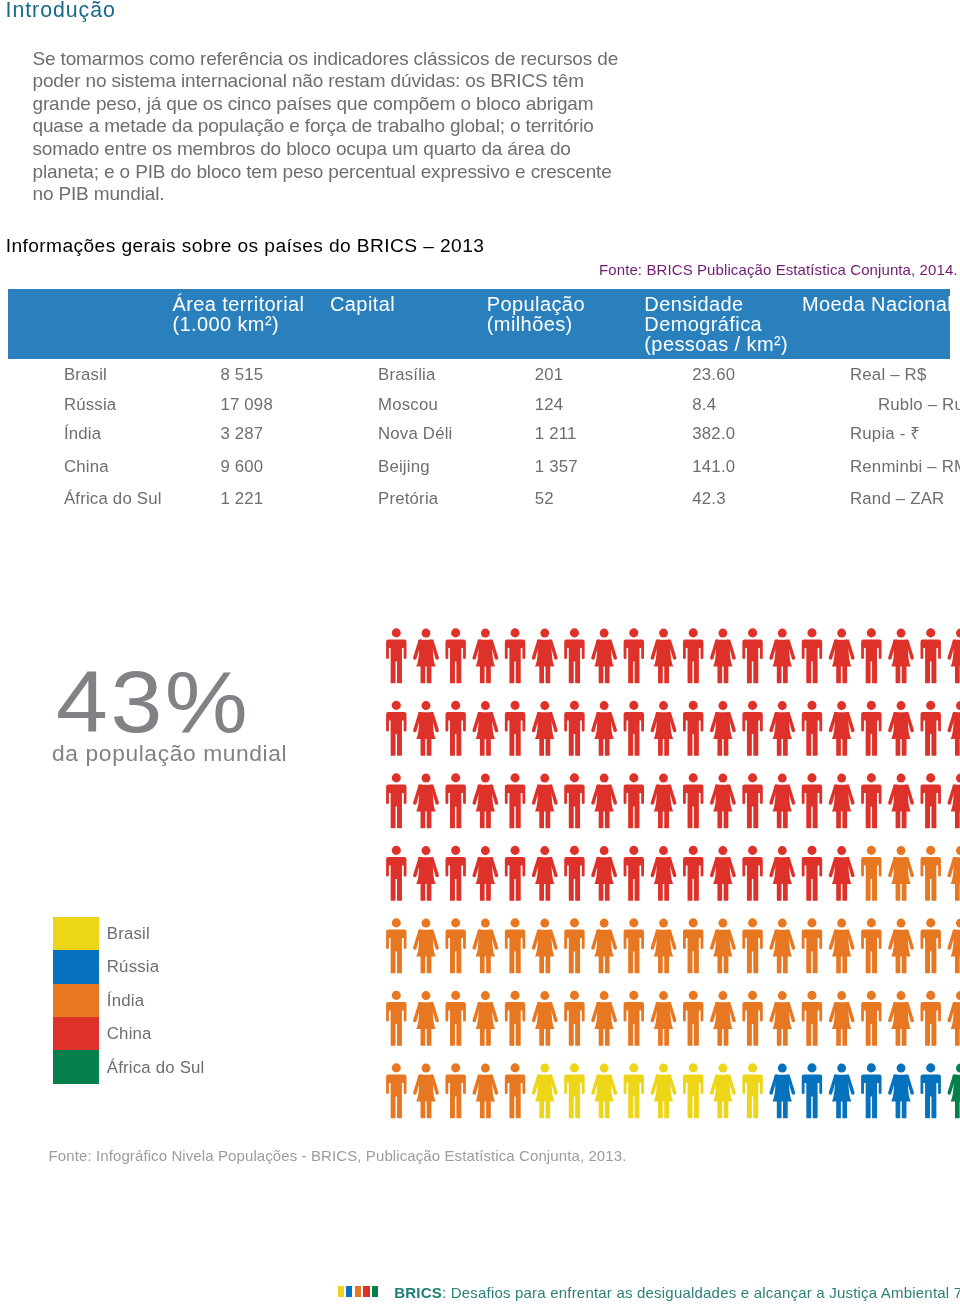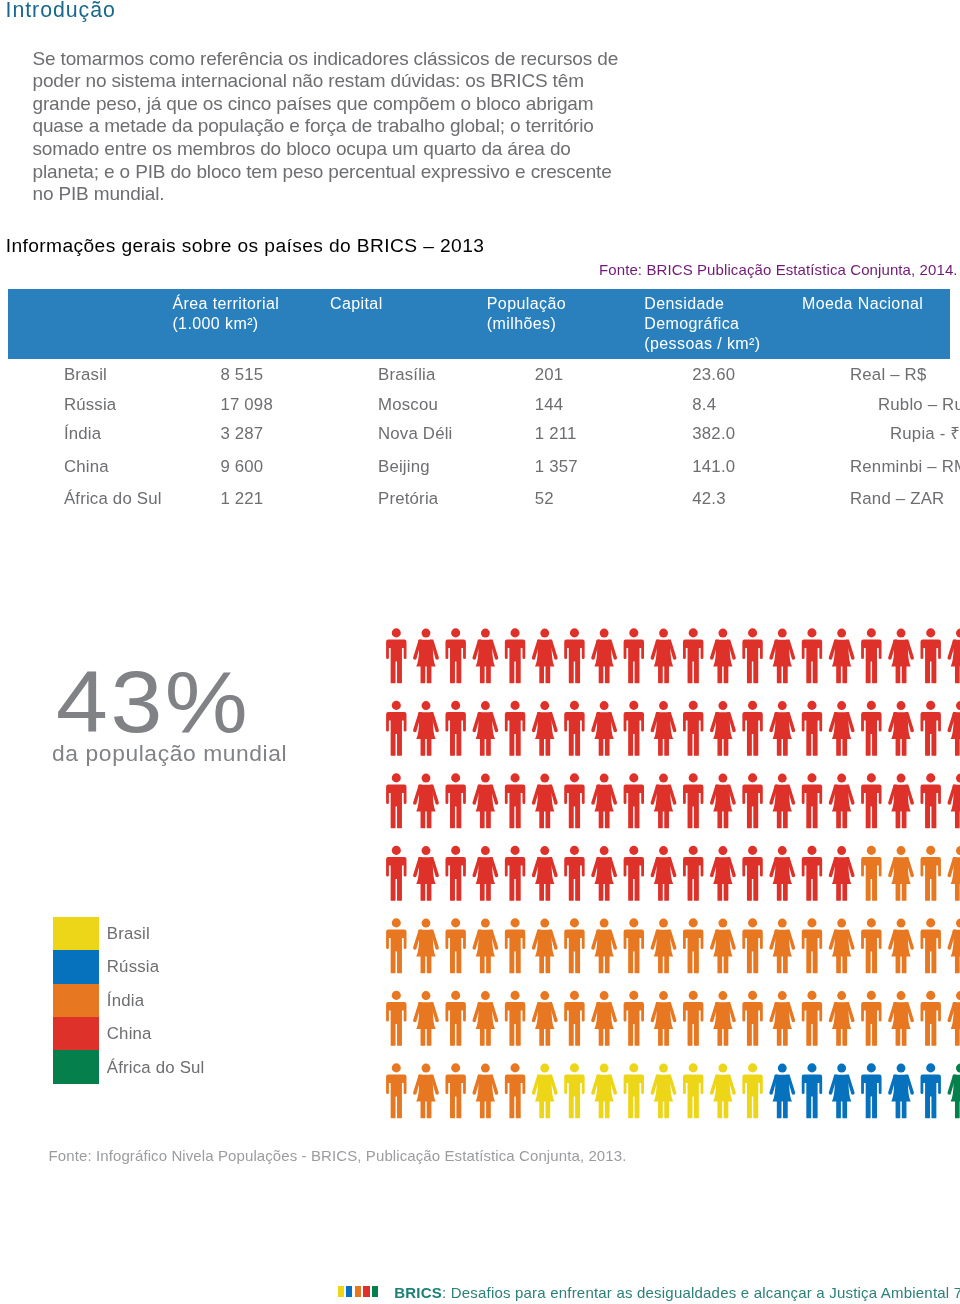--- a/index.html
+++ b/index.html
@@ -9,21 +9,21 @@
   .abs{position:absolute;}
   #heading{left:5.6px;top:-2.5px;font-size:21.3px;line-height:24px;color:#17688c;
            letter-spacing:0.95px;white-space:nowrap;}
   #intro{left:6.5px;top:47.8px;width:594px;font-size:19px;line-height:22.57px;
          color:#6d6e71;letter-spacing:-0.15px;margin-left:26px;}
   #tcaption{left:5.7px;top:234.1px;font-size:19.2px;line-height:24px;color:#000000;
             letter-spacing:0.4px;white-space:nowrap;}
   #tsource{left:599px;top:260.1px;font-size:15px;line-height:20px;color:#701a75;
            letter-spacing:0.1px;white-space:nowrap;}
   #thead{left:8px;top:289px;width:941.5px;height:70px;background:#2a80bd;}
-  .th{position:absolute;top:4.7px;color:#ffffff;font-size:16px;line-height:20.1px;
+  .th{position:absolute;top:4.7px;color:#ffffff;font-size:20px;line-height:20.1px;
       letter-spacing:0.4px;white-space:nowrap;}
   .tcell{position:absolute;color:#6d6e71;font-size:16.8px;line-height:20px;
          letter-spacing:0.2px;white-space:nowrap;}
   #bignum{left:55.7px;top:652.1px;font-size:88px;line-height:100px;color:#808285;
           letter-spacing:2.4px;transform:scaleX(1.06);transform-origin:left top;}
   #bigsub{left:52.1px;top:740.3px;font-size:22.8px;line-height:26px;color:#808285;
           letter-spacing:0.6px;white-space:nowrap;}
   #legend{left:52.9px;top:916.6px;}
   .lg-row{position:relative;height:33.46px;}
   .lg-sw{position:absolute;left:0;top:0;width:46.6px;height:33.46px;}
@@ -62,31 +62,31 @@
         <div class="tcell" style="left:172.4px;top:364.8px">8 515</div>
         <div class="tcell" style="left:330px;top:364.8px">Brasília</div>
         <div class="tcell" style="left:486.8px;top:364.8px">201</div>
         <div class="tcell" style="left:644.3px;top:364.8px">23.60</div>
         <div class="tcell" style="left:802px;top:364.8px">Real – R$</div>
       </div>
       <div class="trow">
         <div class="tcell" style="left:15.9px;top:394.8px">Rússia</div>
         <div class="tcell" style="left:172.4px;top:394.8px">17 098</div>
         <div class="tcell" style="left:330px;top:394.8px">Moscou</div>
-        <div class="tcell" style="left:486.8px;top:394.8px">144</div>
+        <div class="tcell" style="left:486.8px;top:394.8px">124</div>
         <div class="tcell" style="left:644.3px;top:394.8px">8.4</div>
         <div class="tcell" style="left:830px;top:394.8px">Rublo – Rub</div>
       </div>
       <div class="trow">
         <div class="tcell" style="left:15.9px;top:423.8px">Índia</div>
         <div class="tcell" style="left:172.4px;top:423.8px">3 287</div>
         <div class="tcell" style="left:330px;top:423.8px">Nova Déli</div>
         <div class="tcell" style="left:486.8px;top:423.8px">1 211</div>
         <div class="tcell" style="left:644.3px;top:423.8px">382.0</div>
-        <div class="tcell" style="left:842px;top:423.8px">Rupia - ₹</div>
+        <div class="tcell" style="left:802px;top:423.8px">Rupia - ₹</div>
       </div>
       <div class="trow">
         <div class="tcell" style="left:15.9px;top:456.5px">China</div>
         <div class="tcell" style="left:172.4px;top:456.5px">9 600</div>
         <div class="tcell" style="left:330px;top:456.5px">Beijing</div>
         <div class="tcell" style="left:486.8px;top:456.5px">1 357</div>
         <div class="tcell" style="left:644.3px;top:456.5px">141.0</div>
         <div class="tcell" style="left:802px;top:456.5px">Renminbi – RMB</div>
       </div>
       <div class="trow">

